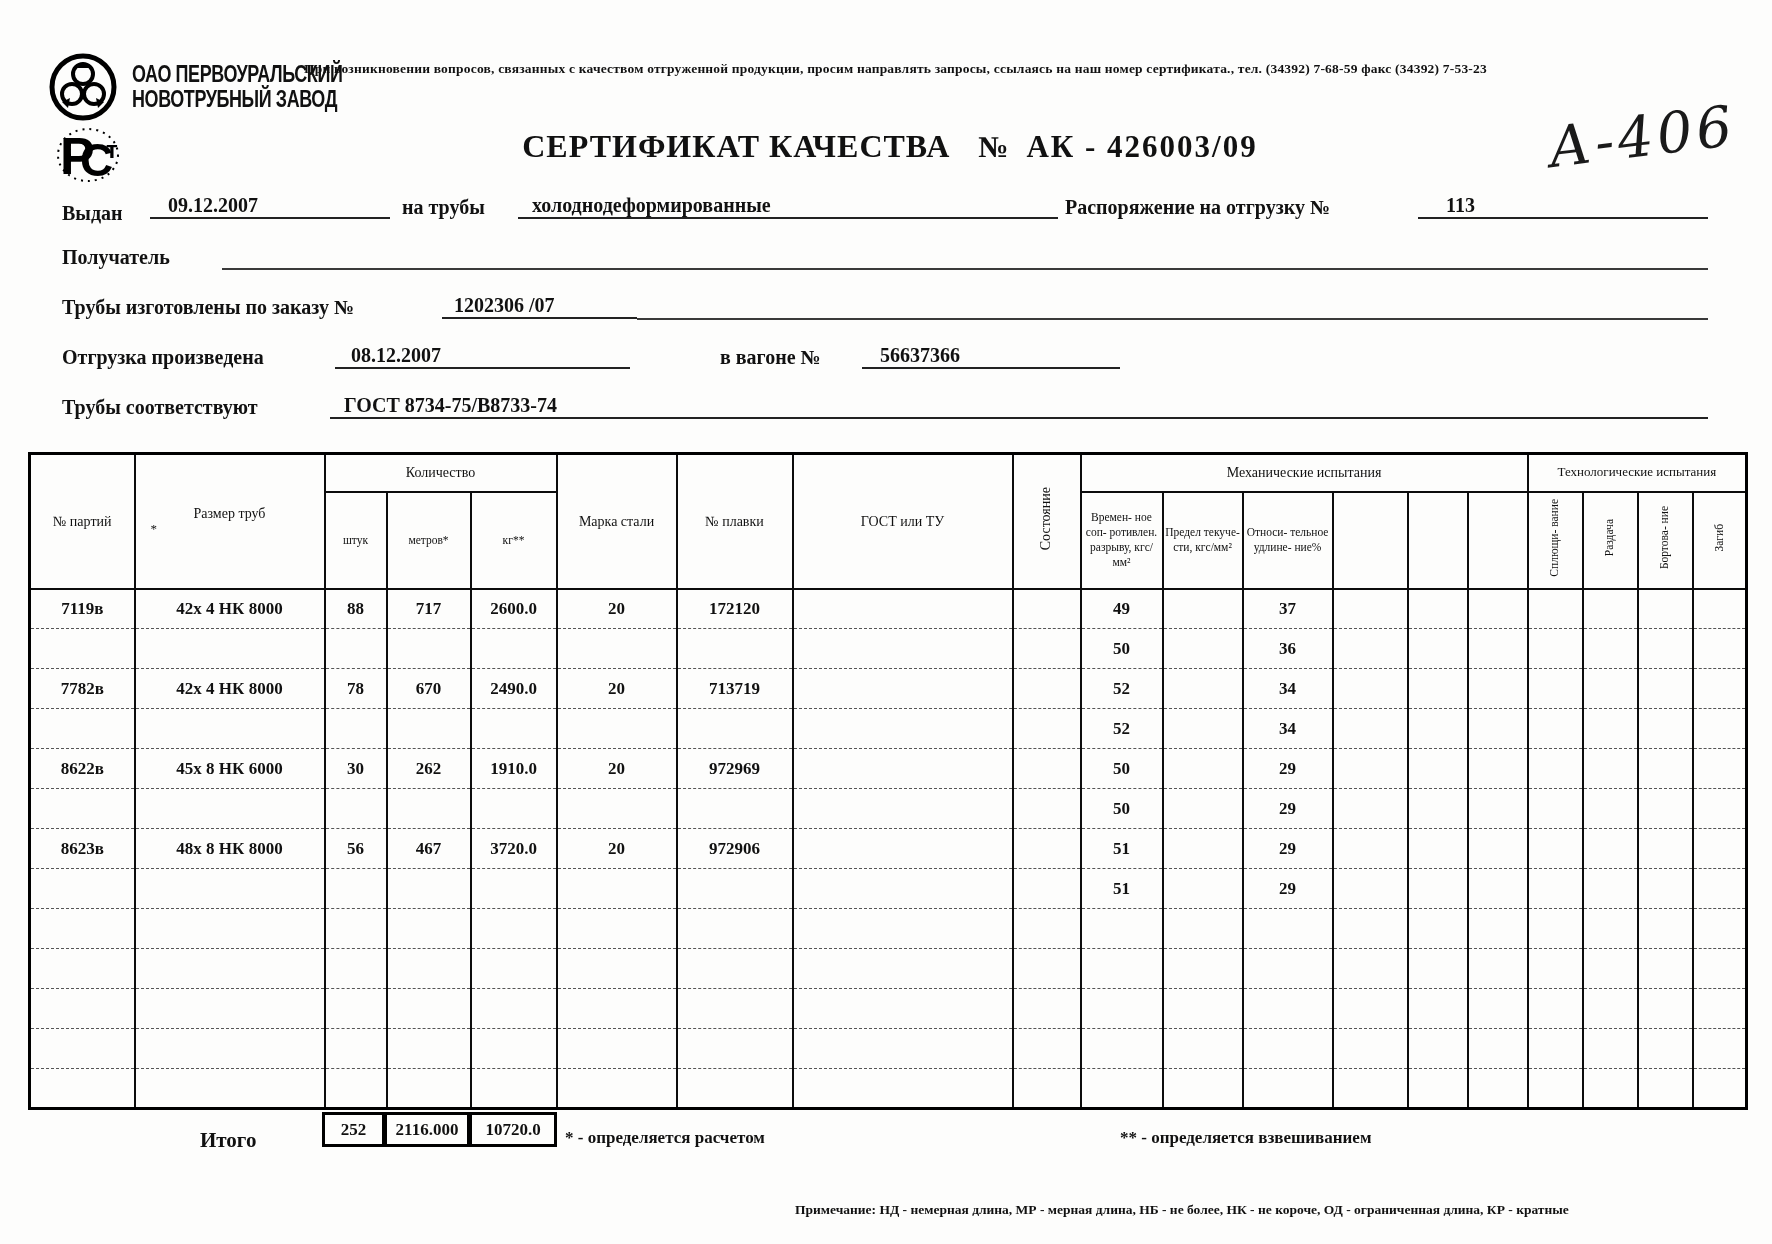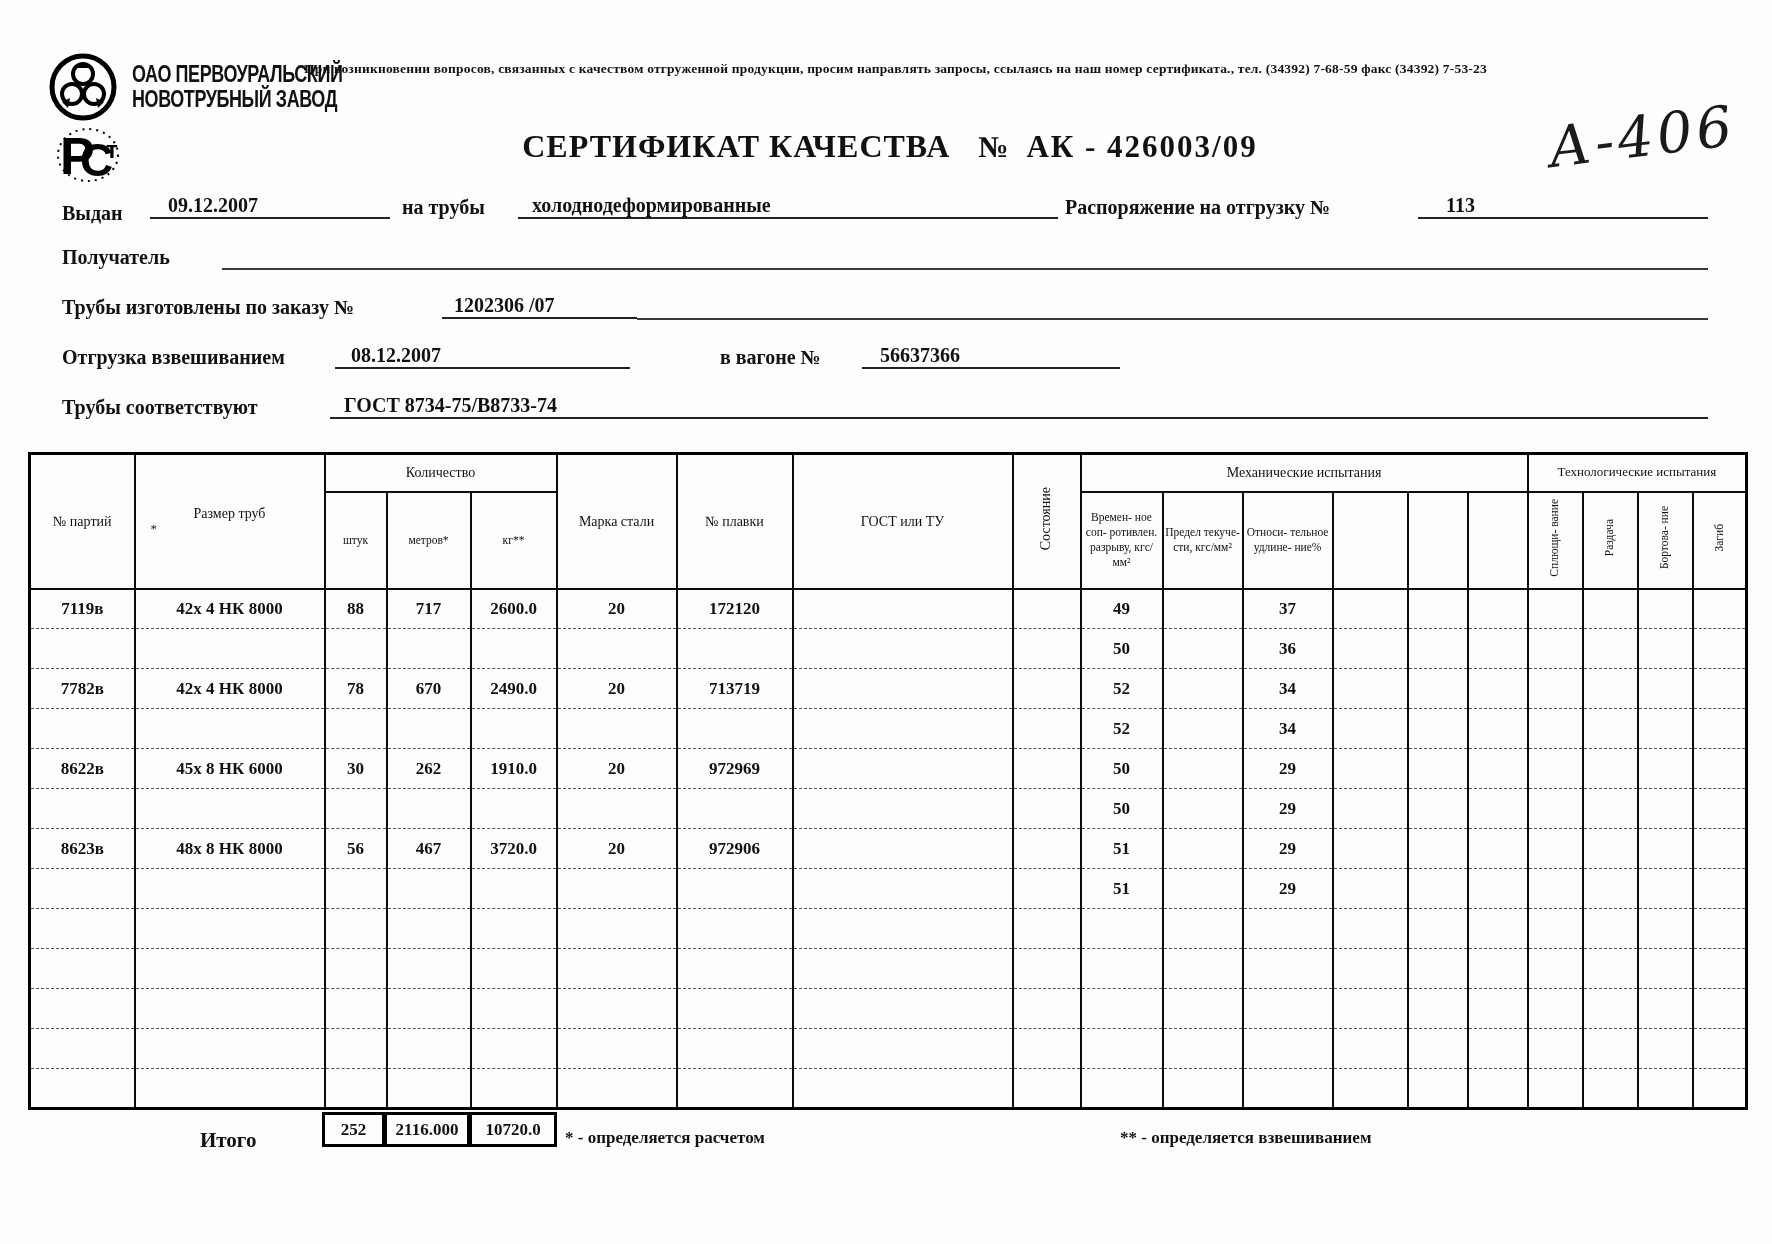--- a/index.html
+++ b/index.html
@@ -122,21 +122,21 @@
   <div class="abs flabel" style="left:1065px; top:196px;">Распоряжение на отгрузку №</div>
   <div class="abs fvalue" style="left:1418px; top:194px; width:290px; padding-left:28px;">113</div>
 
   <div class="abs flabel" style="left:62px; top:246px;">Получатель</div>
   <div class="abs fline" style="left:222px; top:244px; width:1486px; height:26px;"></div>
 
   <div class="abs flabel" style="left:62px; top:296px;">Трубы изготовлены по заказу №</div>
   <div class="abs fvalue" style="left:442px; top:294px; width:195px; padding-left:12px;">1202306   /07</div>
   <div class="abs fline" style="left:637px; top:294px; width:1071px; height:26px;"></div>
 
-  <div class="abs flabel" style="left:62px; top:346px;">Отгрузка взвешиванием</div>
+  <div class="abs flabel" style="left:62px; top:346px;">Отгрузка произведена</div>
   <div class="abs fvalue" style="left:335px; top:344px; width:295px; padding-left:16px;">08.12.2007</div>
   <div class="abs flabel" style="left:720px; top:346px;">в вагоне №</div>
   <div class="abs fvalue" style="left:862px; top:344px; width:258px; padding-left:18px;">56637366</div>
 
   <div class="abs flabel" style="left:62px; top:396px;">Трубы соответствуют</div>
   <div class="abs fvalue" style="left:330px; top:394px; width:1378px; padding-left:14px;">ГОСТ 8734-75/В8733-74</div>
 
   <table class="cert">
     <colgroup>
       <col style="width:105px">
@@ -466,14 +466,15 @@
 
   <div class="abs total-label" style="left:200px; top:1128px;">Итого</div>
   <div class="abs total-boxes" style="left:322px; top:1112px;">
     <div class="tbox" style="width:63px;">252</div>
     <div class="tbox" style="width:85px;">2116.000</div>
     <div class="tbox" style="width:87px;">10720.0</div>
   </div>
   <div class="abs note" style="left:565px; top:1128px;">* - определяется расчетом</div>
   <div class="abs note" style="left:1120px; top:1128px;">** - определяется взвешиванием</div>
 
+  <div class="abs footnote" style="left:795px; top:1202px;">Примечание: НД - немерная длина, МР - мерная длина, НБ - не более, НК - не короче, ОД - ограниченная длина, КР - кратные</div>
 
 </div>
 
 </body></html>

